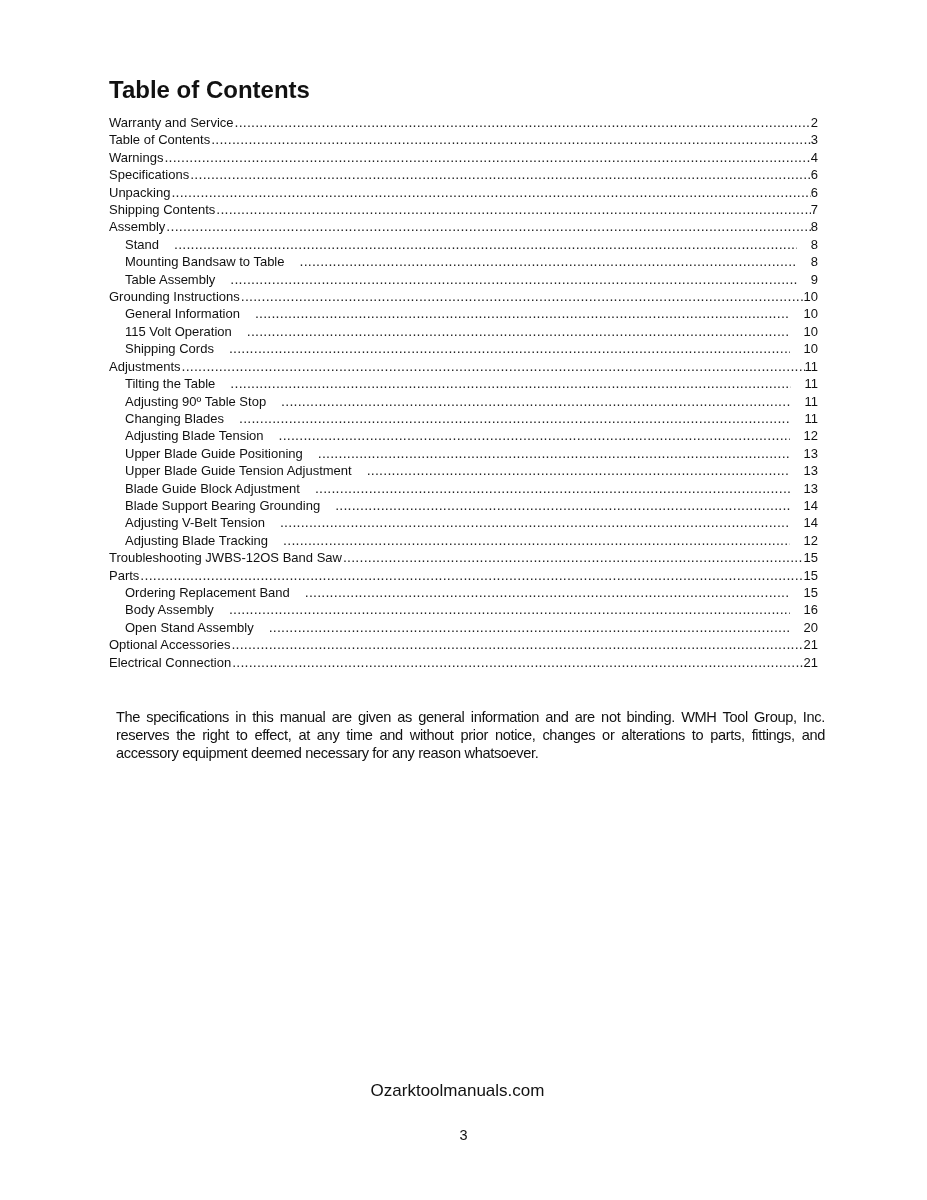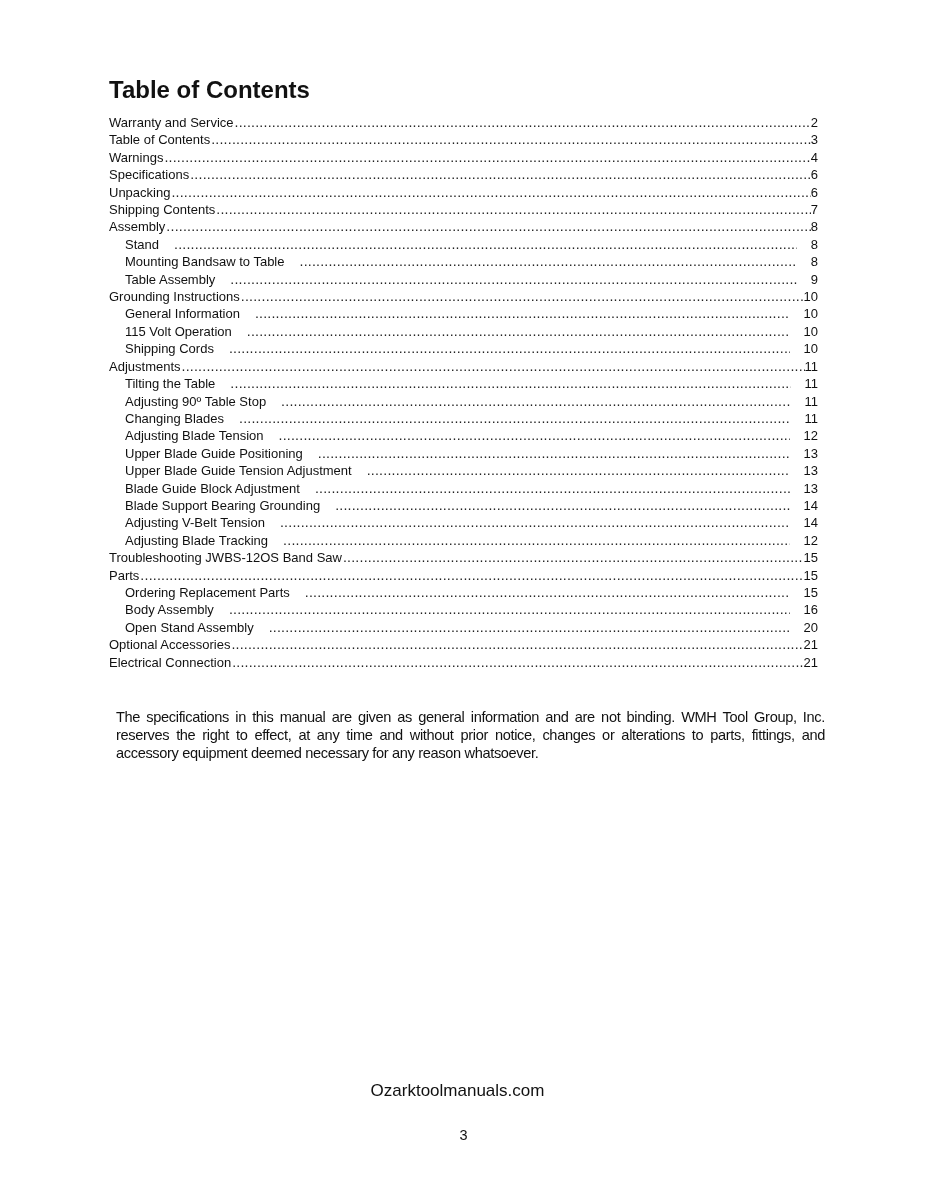--- a/index.html
+++ b/index.html
@@ -181,21 +181,21 @@
     <span class="toc-label">Troubleshooting JWBS-12OS Band Saw</span>
     <span class="toc-leader"></span>
     <span class="toc-page">15</span>
   </li>
     <li class="toc-row">
     <span class="toc-label">Parts</span>
     <span class="toc-leader"></span>
     <span class="toc-page">15</span>
   </li>
     <li class="toc-row child">
-    <span class="toc-label">Ordering Replacement Parts</span>
+    <span class="toc-label">Ordering Replacement Band</span>
     <span class="toc-leader"></span>
     <span class="toc-page">15</span>
   </li>
     <li class="toc-row child">
     <span class="toc-label">Body Assembly</span>
     <span class="toc-leader"></span>
     <span class="toc-page">16</span>
   </li>
     <li class="toc-row child">
     <span class="toc-label">Open Stand Assembly</span>

